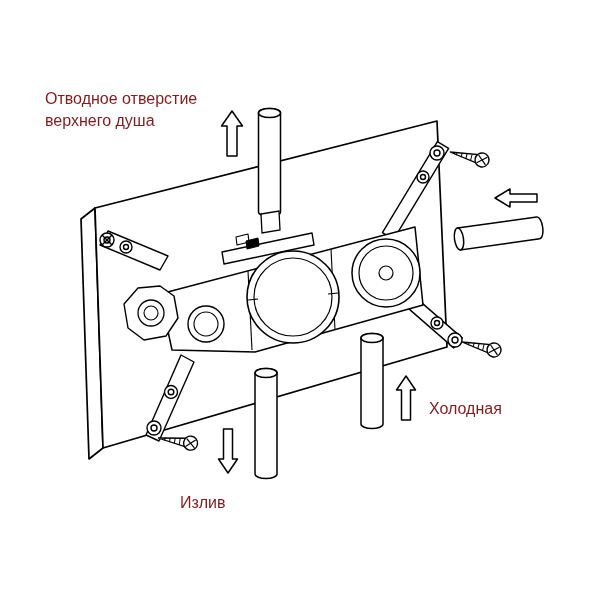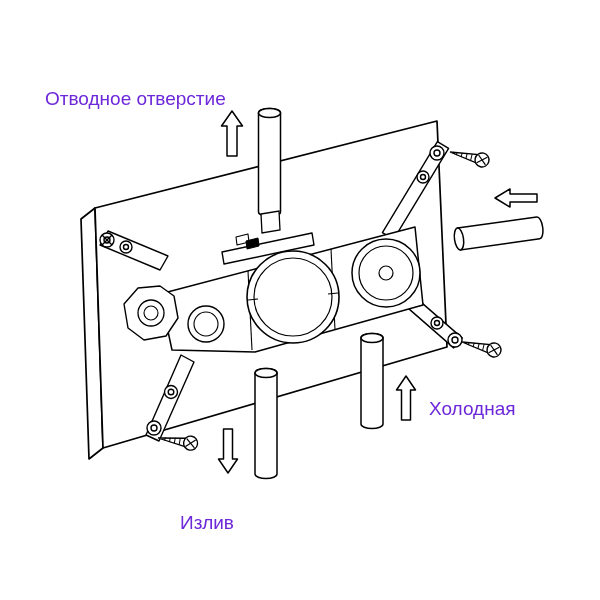--- a/index.html
+++ b/index.html
@@ -15,22 +15,22 @@
     overflow: hidden;
     font-family: "Liberation Sans", sans-serif;
   }
   .canvas svg {
     position: absolute;
     left: 0;
     top: 0;
   }
   .label {
     position: absolute;
-    color: #6d28d9;
-    font-size: 19px;
+    color: #7f1d1d;
+    font-size: 16px;
     font-weight: 400;
     line-height: 22px;
     white-space: nowrap;
     user-select: none;
   }
   .label span { display: block; }
 </style>
 </head>
 <body>
 
@@ -139,20 +139,21 @@
     <g fill="#fff" stroke="#000" stroke-width="1.5" stroke-linejoin="round">
       <polygon points="232,111 242.5,126 237,126 237,156 227,156 227,126 221.5,126"></polygon>
       <polygon points="495,198 510,189 510,194 537,194 537,202 510,202 510,207"></polygon>
       <polygon points="406,376 415.5,390 410.5,390 410.5,420 401.5,420 401.5,390 396.5,390"></polygon>
       <polygon points="228,473 218.5,459 223.5,459 223.5,429 232.5,429 232.5,459 237.5,459"></polygon>
     </g>
   </svg>
 
   <div class="label" style="left:45px; top:88px;">
     <span>Отводное отверстие</span>
+    <span>верхнего душа</span>
   </div>
 
 
   <div class="label" style="left:429px; top:398px;">Холодная</div>
 
-  <div class="label" style="left:180px; top:512px;">Излив</div>
+  <div class="label" style="left:180px; top:492px;">Излив</div>
 
 </div>
 
 </body></html>

